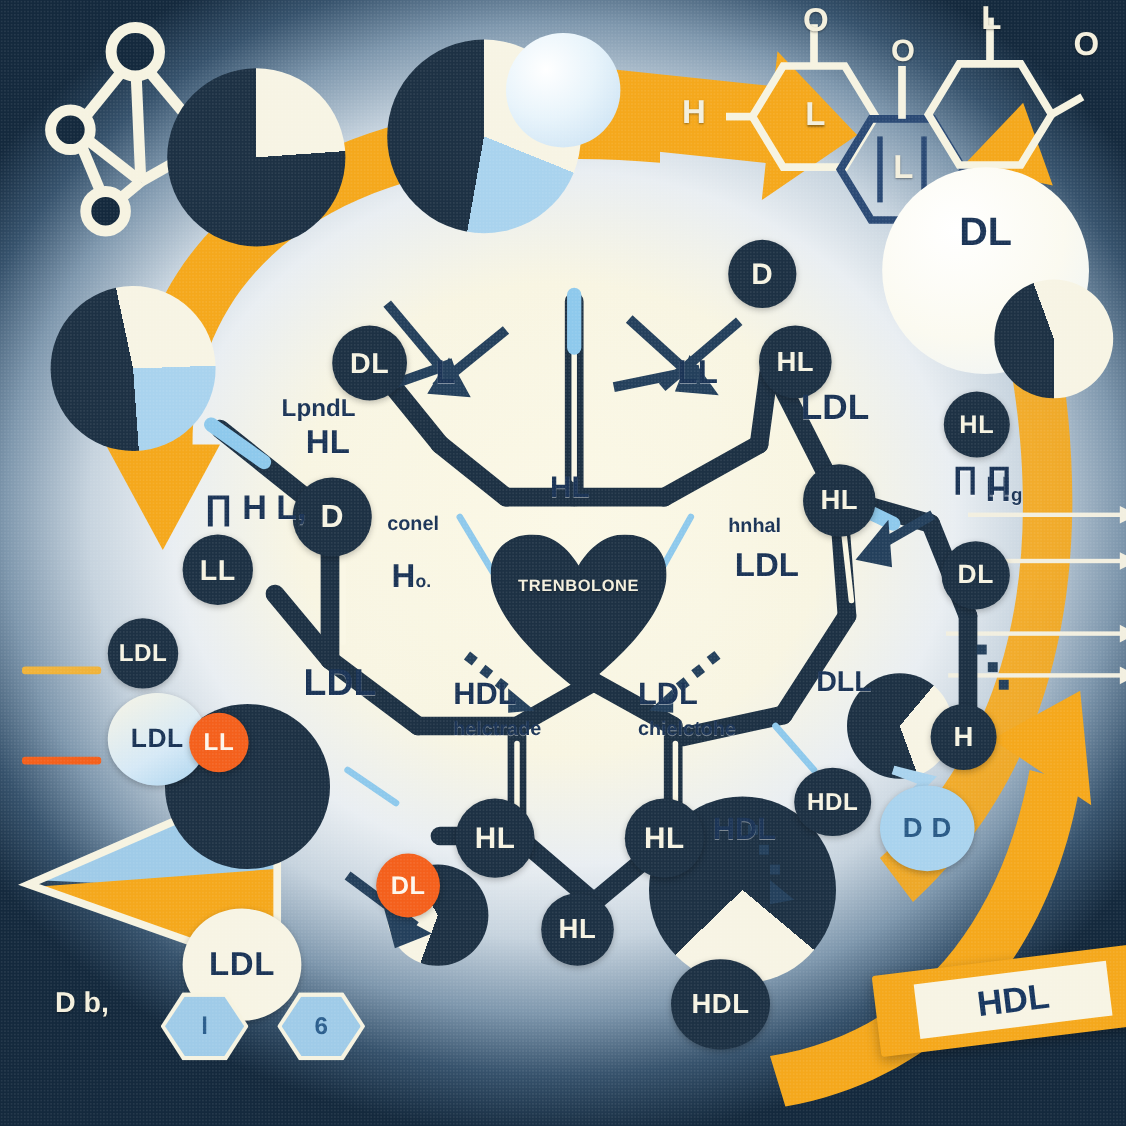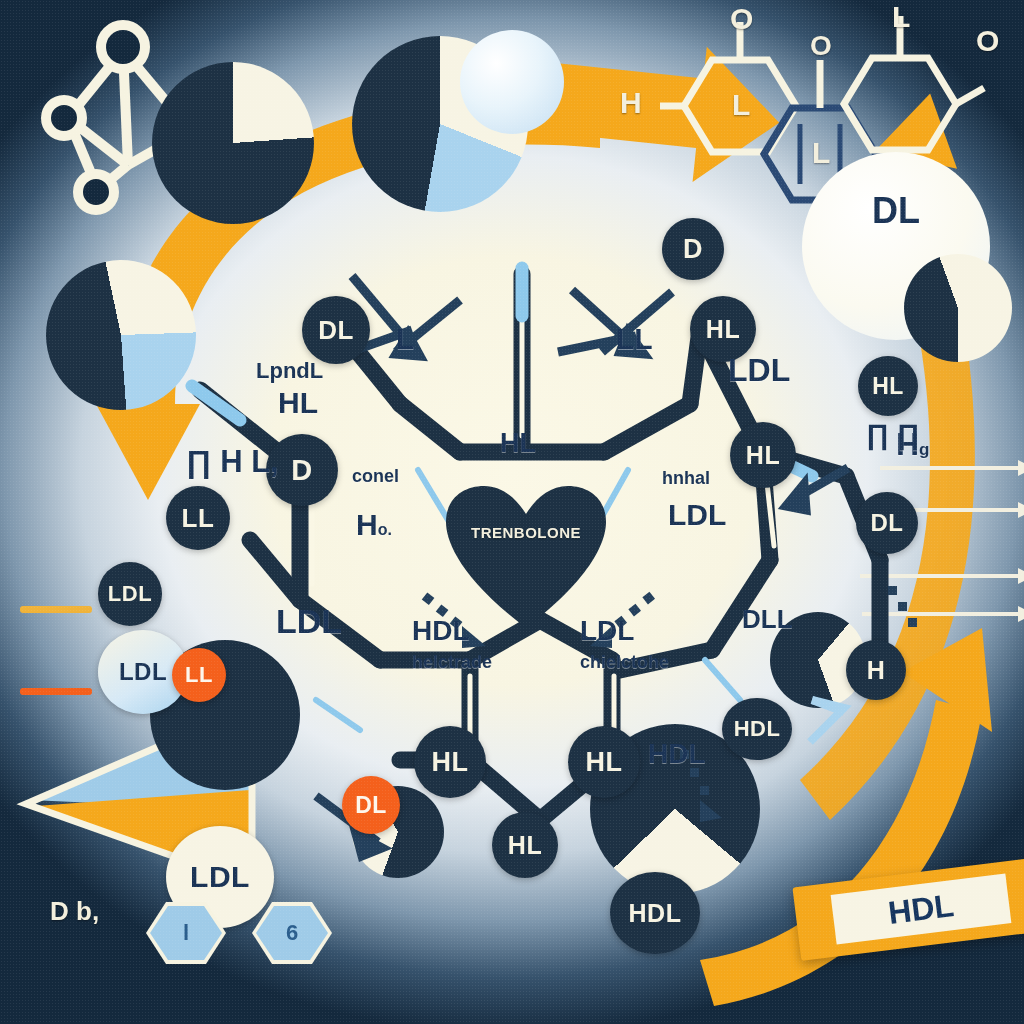--- a/index.html
+++ b/index.html
@@ -290,20 +290,23 @@
       <span>LDL</span>
     </div>
   <div class="abs node" style="left:98px;top:630px;width:90px;height:84px;font-size:24px;background:linear-gradient(150deg,#f7f4e4 0%,#d6e9f6 60%,#a9d3ee 100%);color:#1b3456;">
       <span>LDL</span>
     </div>
   <div class="abs node orange" style="left:172px;top:648px;width:54px;height:54px;font-size:22px;">
       <span>LL</span>
     </div>
   <div class="abs node cream" style="left:166px;top:826px;width:108px;height:102px;font-size:30px;">
       <span>LDL</span>
+    </div>
+  <div class="abs node ltblue" style="left:800px;top:714px;width:86px;height:78px;font-size:25px;">
+      <span>D D</span>
     </div>
 
   <div class="abs lbl" style="left:256px;top:358px;font-size:22px;">LpndL</div>
   <div class="abs lbl" style="left:278px;top:386px;font-size:30px;">HL</div>
   <div class="abs lbl" style="left:186px;top:444px;font-size:31px;">∏ H L,</div>
   <div class="abs lbl" style="left:396px;top:322px;font-size:30px;">L</div>
   <div class="abs lbl" style="left:616px;top:322px;font-size:30px;">LL</div>
   <div class="abs lbl" style="left:500px;top:428px;font-size:27px;">HL</div>
   <div class="abs lbl" style="left:352px;top:466px;font-size:18px;">conel</div>
   <div class="abs lbl" style="left:356px;top:508px;font-size:30px;text-align:right;"><span>H</span><span class="sub" style="font-size:16px;">o.</span></div>

